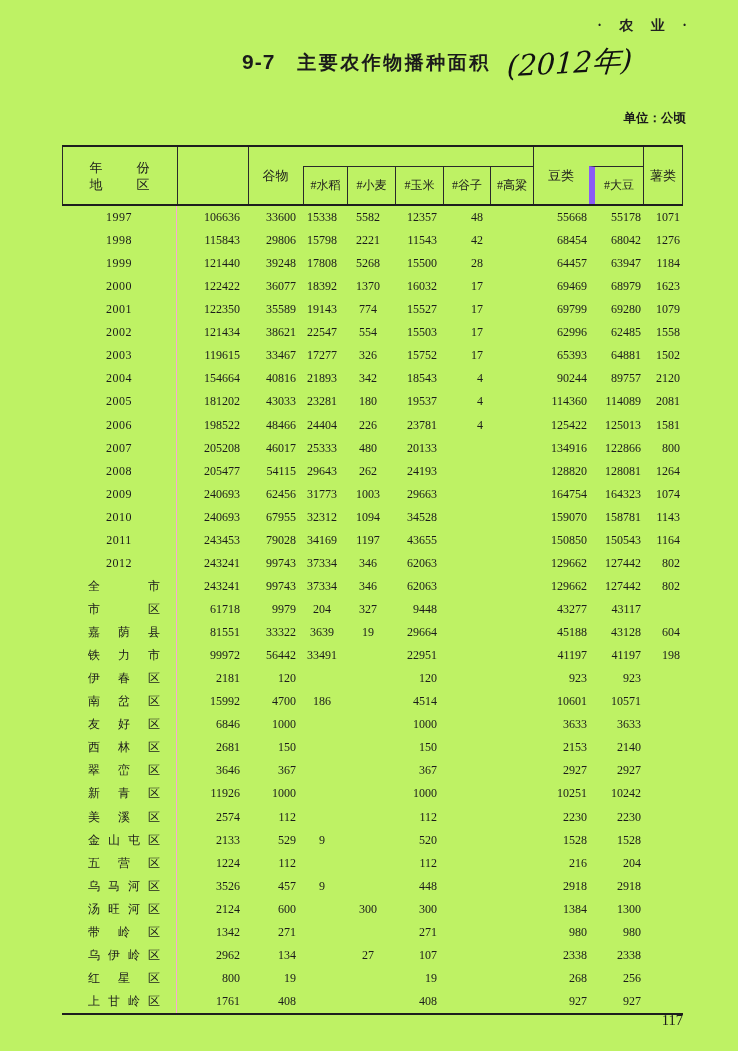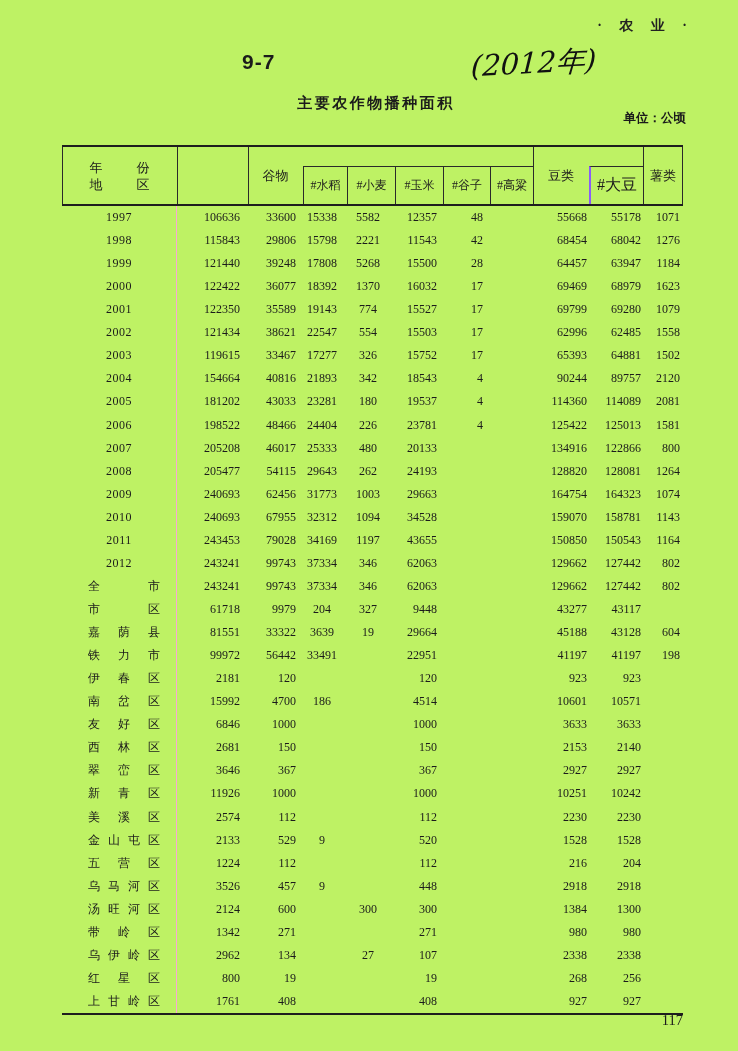--- a/index.html
+++ b/index.html
@@ -11,21 +11,21 @@
   .corner{
     position:absolute; top:17px; right:44px;
     font-size:14px; letter-spacing:7px; font-weight:600; color:#222;
   }
   .title-block{
     position:absolute; top:50px; left:242px;
     display:flex; align-items:flex-start;
     font-family:"Liberation Sans","DejaVu Sans",sans-serif;
   }
   .title-number{font-size:21px; font-weight:bold; letter-spacing:1px; margin-right:22px;}
-  .title-text{font-size:15px; font-weight:bold; letter-spacing:2.5px;margin-top:44px;}
+  .title-text{font-size:19px; font-weight:bold; letter-spacing:2.5px;}
   .title-annot{
     font-size:29px; font-weight:400; margin-left:16px; margin-top:-6px;
     font-family:"DejaVu Serif","Liberation Serif",serif; font-style:italic;
     transform:rotate(-3deg) skewX(-6deg); color:#111;
   }
   .unit{position:absolute; top:110px; right:52px; font-size:12.5px; font-weight:600;}
   .pageno{position:absolute; top:1012px; right:55px; font-size:14.5px;}
 
   .table{position:absolute; top:121px; left:62px; width:621px;}
   .thead{
@@ -38,22 +38,22 @@
   .hcell{position:absolute; top:0; height:100%; display:flex; flex-direction:column; justify-content:center; align-items:center;}
   .hline{line-height:17px; white-space:nowrap;}
   .jspread{width:60px; text-align:justify; text-align-last:justify;}
   .subrow{position:absolute; bottom:0; left:241px; width:230px; height:38px; display:flex;}
   .subbox{
     box-sizing:border-box; border-top:1px solid #2a2a2a; border-left:1px solid #2a2a2a;
     display:flex; align-items:center; justify-content:center; font-size:12px; white-space:nowrap;
   }
   .soybox{
     position:absolute; bottom:0; left:527px; width:54px; height:38px; box-sizing:border-box;
-    border-top:1px solid #2a2a2a; border-left:2px solid #8b5cf6;
-    display:flex; align-items:center; justify-content:center; font-size:16px; white-space:nowrap;
+    border-top:1px solid #2a2a2a; border-left:6px solid #8b5cf6;
+    display:flex; align-items:center; justify-content:center; font-size:12px; white-space:nowrap;
   }
   .tbody{
     height:807px; display:grid; grid-auto-rows:1fr;
     border-bottom:2.5px solid #1e1e1e; font-size:12px;
   }
   .tr{display:grid; grid-template-columns:115px 71px 55px 44px 48px 48px 47px 43px 56px 54px 40px; align-items:center;}
   .td{box-sizing:border-box; white-space:nowrap;}
   .td.label{
     height:100%; display:flex; align-items:center; border-right:1px solid #f9a8d4;
     font-size:12px;

